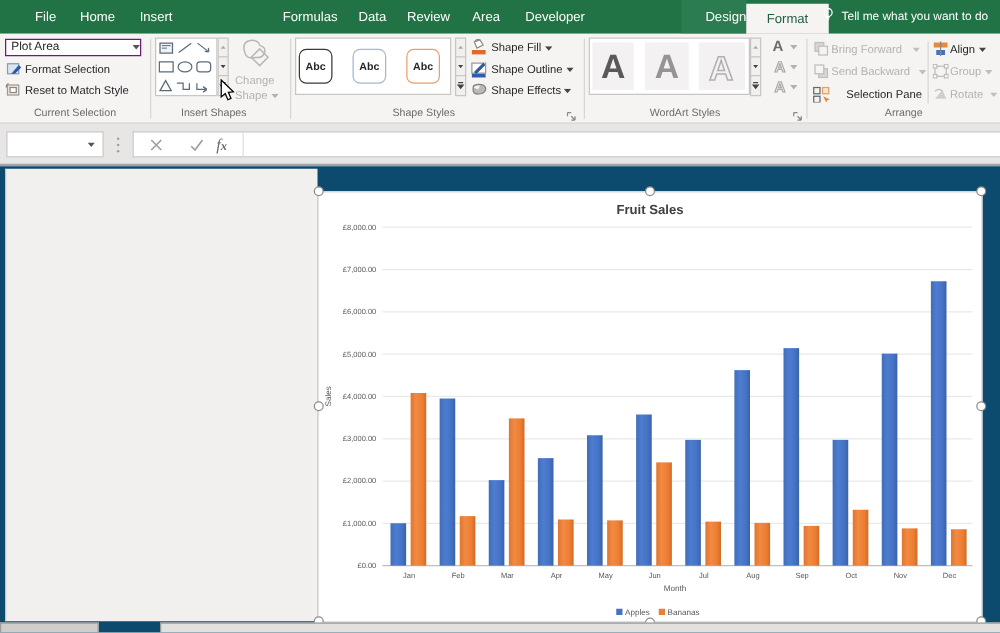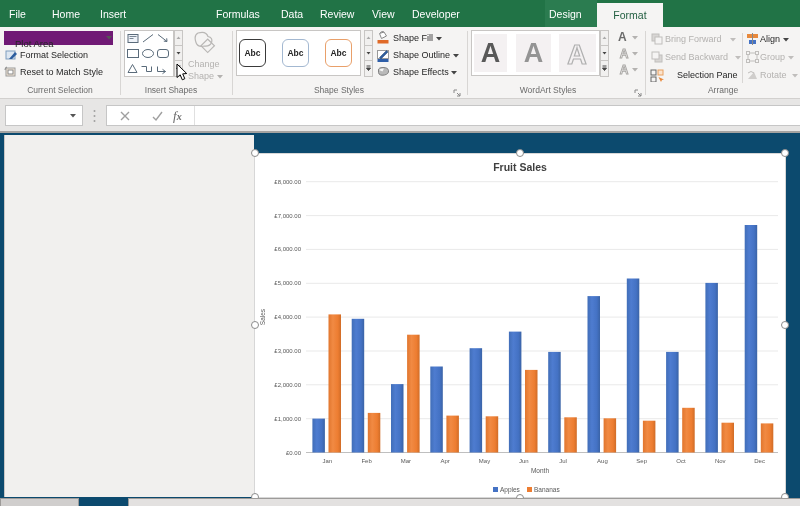--- a/index.html
+++ b/index.html
@@ -3,35 +3,35 @@
 <meta charset="utf-8">
 <style>
 * { margin:0; padding:0; box-sizing:border-box; }
 html,body { width:800px; height:506px; overflow:hidden; }
 body { font-family:"Liberation Sans", sans-serif; }
 #app { position:relative; width:800px; height:506px; background:#fff; }
 .abs { position:absolute; }
 
 
 #tabbar { position:absolute; left:0; top:0; width:800px; height:27px; background:#217346; }
-.tab { position:absolute; top:0; height:27px; line-height:28px; color:#fff; font-size:10.5px; text-align:left; white-space:nowrap; }
+.tab { position:absolute; top:0; height:27px; line-height:28px; color:#fff; font-size:10.5px; text-align:right; white-space:nowrap; }
 #designpanel { position:absolute; left:545px; top:0; width:52px; height:27px; background:#2b7c50; }
 #formattab { position:absolute; left:597px; top:3px; width:66px; height:24px; background:#f5f4f3; }
 #formattab span { display:block; text-align:center; line-height:24px; color:#235f41; font-size:10.5px; }
 #tellme { position:absolute; left:657px; top:0; height:27px; line-height:28px; color:#fff; font-size:9.5px; }
 
 
 #ribbon { position:absolute; left:0; top:27px; width:800px; height:72px; background:#f5f4f3; border-bottom:1px solid #d2d0ce; }
 .gsep { position:absolute; top:4px; width:1px; height:64px; background:#d8d6d4; }
 .glabel { position:absolute; top:58px; height:13px; font-size:8.5px; color:#6b6b6b; text-align:center; white-space:nowrap; }
 .btxt { font-size:9px; color:#262626; white-space:nowrap; }
 .gtxt { font-size:9px; color:#b4b2b0; white-space:nowrap; }
 
 
-#combo { position:absolute; left:4px; top:4px; width:109px; height:14px; background:#fff; border:7px solid #701a75; font-size:9.5px; color:#262626; padding-left:4px; line-height:12px; }
+#combo { position:absolute; left:4px; top:4px; width:109px; height:14px; background:#fff; border:1px solid #701a75; font-size:9.5px; color:#262626; padding-left:4px; line-height:12px; }
 
 
 #shapegal { position:absolute; left:124px; top:3px; width:50px; height:47px; background:#fff; border:1px solid #c8c6c4; }
 #shapescroll { position:absolute; left:174px; top:3px; width:9px; height:47px; }
 #shapescroll div { position:absolute; left:0; width:9px; background:#f1f0ef; border:1px solid #c8c6c4; }
 
 
 #fbar { position:absolute; left:0; top:99px; width:800px; height:34px; background:#e7e6e5; border-bottom:2px solid #a5a3a1; }
 #namebox { position:absolute; left:5px; top:6px; width:78px; height:21px; background:#fff; border:1px solid #c6c6c6; }
 #fpanel { position:absolute; left:106px; top:6px; width:694px; height:21px; background:#fff; border:1px solid #c6c6c6; border-right:none;padding-left:20px; }
@@ -49,26 +49,35 @@
 <div id="app">
 
   <div id="tabbar">
     <div id="designpanel"></div>
     <div class="tab" style="left:9px;width:36px;">File</div>
     <div class="tab" style="left:52px;width:40px;">Home</div>
     <div class="tab" style="left:100px;width:38px;">Insert</div>
     <div class="tab" style="left:216px;width:54px;">Formulas</div>
     <div class="tab" style="left:281px;width:28px;">Data</div>
     <div class="tab" style="left:320px;width:40px;">Review</div>
-    <div class="tab" style="left:372px;width:28px;">View</div>
+    <div class="tab" style="left:372px;width:28px;">Area</div>
     <div class="tab" style="left:412px;width:56px;">Developer</div>
     <div class="tab" style="left:549px;width:48px;">Design</div>
     <div id="formattab">
         <span>Format</span>
       </div>
+    <div id="tellme">
+      <svg width="11" height="14" viewBox="0 0 11 14" style="vertical-align:-3px">
+          <g fill="none" stroke="#fff" stroke-width="1">
+            <circle cx="5.5" cy="5" r="3.2"></circle>
+            <path d="M4.2 8.7 h2.6 M4.6 10.3 h1.8"></path>
+          </g>
+        </svg>
+      &nbsp;Tell me what you want to do
+    </div>
   </div>
 
   <div id="ribbon">
     <div class="gsep" style="left:120px;"></div>
     <div class="gsep" style="left:232px;"></div>
     <div class="gsep" style="left:467px;"></div>
     <div class="gsep" style="left:645px;"></div>
     <div class="gsep" style="left:741.5px;top:6px;height:50px;"></div>
 
     <div id="combo">Plot Area</div>

